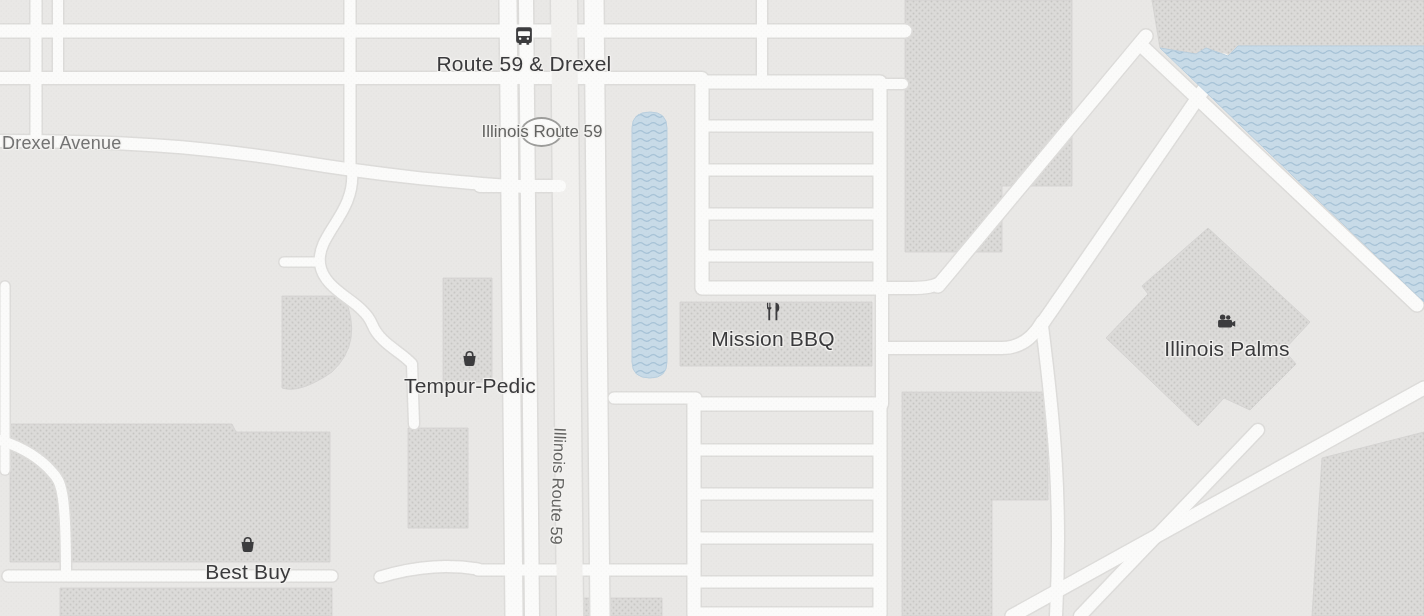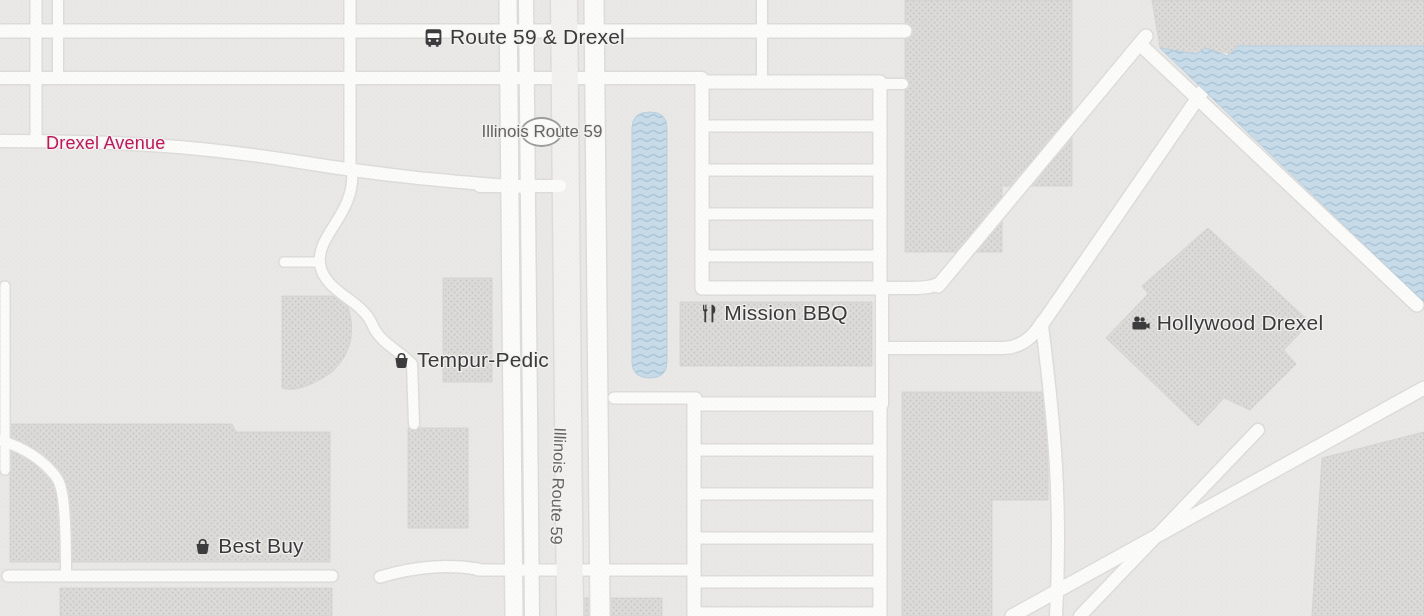--- a/index.html
+++ b/index.html
@@ -7,32 +7,32 @@
     position:relative;width:1424px;height:616px;overflow:hidden;
     font-family:"Liberation Sans", sans-serif;
     background:#e9e8e6;user-select:none;
   }
   #basemap{position:absolute;left:0;top:0;}
   .lbl{position:absolute;white-space:nowrap;}
   .halo{
     text-shadow:-1px -1px 0 #f3f2f0,1px -1px 0 #f3f2f0,-1px 1px 0 #f3f2f0,
                 1px 1px 0 #f3f2f0,0 0 4px #f3f2f0,0 0 2px #f3f2f0;
   }
-  .street{color:#be185d;font-size:18px;letter-spacing:.2px;margin-left:44px;}
+  .street{color:#737373;font-size:18px;letter-spacing:.2px;}
   .route-small{color:#636361;font-size:16.5px;}
   .poi{
-    position:absolute;display:flex;flex-direction:row;align-items:center;
+    position:absolute;display:flex;flex-direction:column;align-items:center;
     gap:5px;transform:translateX(-50%);cursor:pointer;
   }
   .poi-name,.transit-name{
     color:#3a3a3c;font-size:21px;letter-spacing:.2px;
   }
   .poi-icon{width:21px;height:21px;color:#3c3c3e;display:block;}
   .poi-icon svg{width:100%;height:100%;display:block;}
-  .transit{position:absolute;display:flex;flex-direction:row;align-items:center;gap:6px;transform:translateX(-50%);cursor:pointer;}
+  .transit{position:absolute;display:flex;flex-direction:column;align-items:center;gap:6px;transform:translateX(-50%);cursor:pointer;}
   .shield-wrap{
     position:absolute;display:flex;align-items:center;justify-content:center;
     transform:translate(-50%,-50%);
   }
   .shield{
     position:absolute;left:50%;top:50%;transform:translate(-50%,-50%);
     width:38px;height:26px;background:#fbfbfa;border:2px solid #9c9c9a;
     border-radius:50%;
   }
   .shield-text{position:relative;color:#636361;font-size:17px;}
@@ -251,16 +251,16 @@
   </div>
 
   <div class="poi" style="left:1227px;top:311px;">
     <span class="poi-icon">
       <svg viewBox="0 0 24 24" fill="currentColor">
         <circle cx="7.2" cy="7" r="3.1"></circle>
         <circle cx="13.6" cy="7.4" r="2.5"></circle>
         <path d="M3.6,10.4 h12.8 a1.6,1.6 0 0 1 1.6,1.6 v1 l3.6,-1.9 v7 l-3.6,-1.9 v1 a1.6,1.6 0 0 1 -1.6,1.6 H3.6 A1.6,1.6 0 0 1 2,17.2 v-5.2 a1.6,1.6 0 0 1 1.6,-1.6 Z"></path>
       </svg>
     </span>
-    <span class="poi-name halo">Hollywood Drexel</span>
+    <span class="poi-name halo">Illinois Palms</span>
   </div>
 
 </div>
 
 </body></html>

